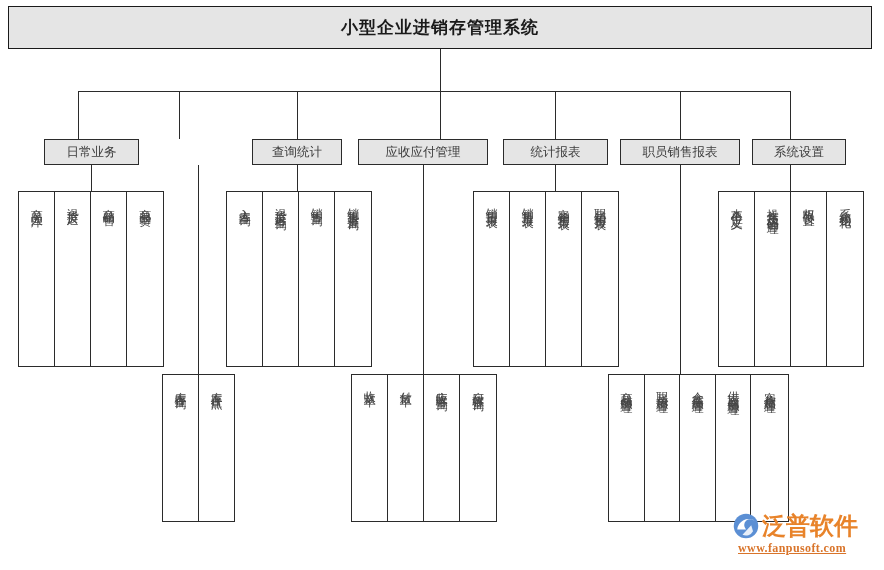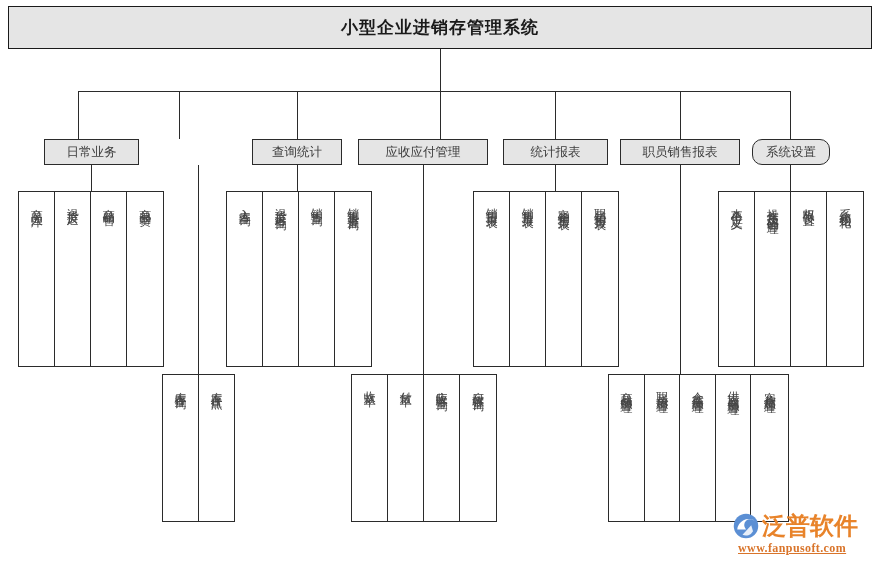--- a/index.html
+++ b/index.html
@@ -160,21 +160,21 @@
   </div>
   <div class="box cat-box" style="left:358px; top:139px; width:130px;">
     <span>应收应付管理</span>
   </div>
   <div class="box cat-box" style="left:503px; top:139px; width:105px;">
     <span>统计报表</span>
   </div>
   <div class="box cat-box" style="left:620px; top:139px; width:120px;">
     <span>职员销售报表</span>
   </div>
-  <div class="box cat-box" style="left:752px; top:139px; width:78px;border-radius:10px;">
+  <div class="box cat-box" style="left:752px; top:139px; width:94px;">
     <span>系统设置</span>
   </div>
 
   <div class="ln-v" style="left:91px;  top:165px; height:26px;"></div>
   <div class="ln-v" style="left:297px; top:165px; height:26px;"></div>
   <div class="ln-v" style="left:555px; top:165px; height:26px;"></div>
   <div class="ln-v" style="left:790px; top:165px; height:26px;"></div>
 
   <div class="ln-v" style="left:198px; top:165px; height:209px;"></div>
   <div class="ln-v" style="left:423px; top:165px; height:209px;"></div>

